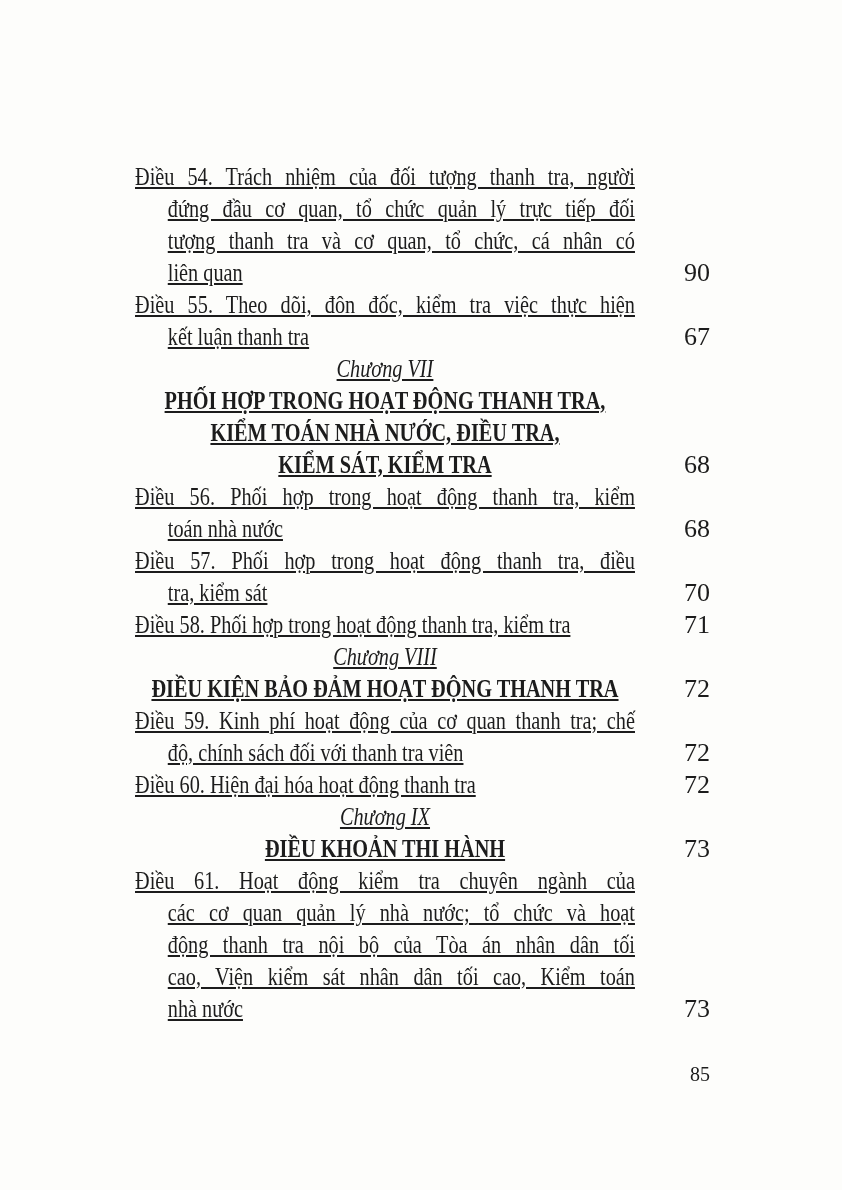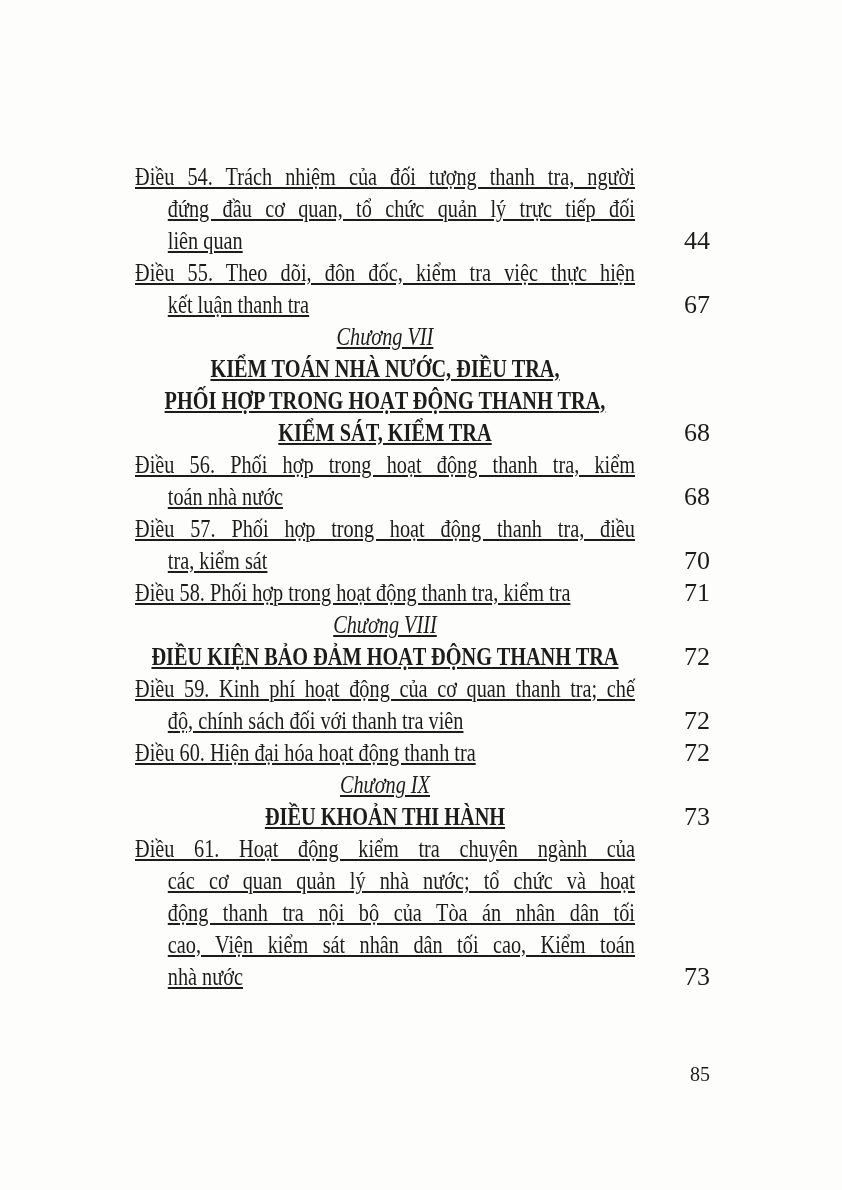--- a/index.html
+++ b/index.html
@@ -65,43 +65,47 @@
   <div class="content">
 
     <div class="line first stretch">
       <span class="txt">Điều 54. Trách nhiệm của đối tượng thanh tra, người</span>
       <span class="pg"></span>
     </div>
     <div class="line cont stretch">
       <span class="txt">đứng đầu cơ quan, tổ chức quản lý trực tiếp đối</span>
       <span class="pg"></span>
     </div>
+    <div class="line cont stretch">
+      <span class="txt">tượng thanh tra và cơ quan, tổ chức, cá nhân có</span>
+      <span class="pg"></span>
+    </div>
     <div class="line cont">
       <span class="txt">liên quan</span>
-      <span class="pg">44</span>
+      <span class="pg">90</span>
     </div>
     <div class="line first stretch">
       <span class="txt">Điều 55. Theo dõi, đôn đốc, kiểm tra việc thực hiện</span>
       <span class="pg"></span>
     </div>
     <div class="line cont">
       <span class="txt">kết luận thanh tra</span>
       <span class="pg">67</span>
     </div>
 
     <div class="line chapter-label">
       <span class="txt">Chương VII</span>
       <span class="pg"></span>
     </div>
     <div class="line chapter-title">
-      <span class="txt">KIỂM TOÁN NHÀ NƯỚC, ĐIỀU TRA,</span>
+      <span class="txt">PHỐI HỢP TRONG HOẠT ĐỘNG THANH TRA,</span>
       <span class="pg"></span>
     </div>
     <div class="line chapter-title">
-      <span class="txt">PHỐI HỢP TRONG HOẠT ĐỘNG THANH TRA,</span>
+      <span class="txt">KIỂM TOÁN NHÀ NƯỚC, ĐIỀU TRA,</span>
       <span class="pg"></span>
     </div>
     <div class="line chapter-title">
       <span class="txt">KIỂM SÁT, KIỂM TRA</span>
       <span class="pg">68</span>
     </div>
 
     <div class="line first stretch">
       <span class="txt">Điều 56. Phối hợp trong hoạt động thanh tra, kiểm</span>
       <span class="pg"></span>

